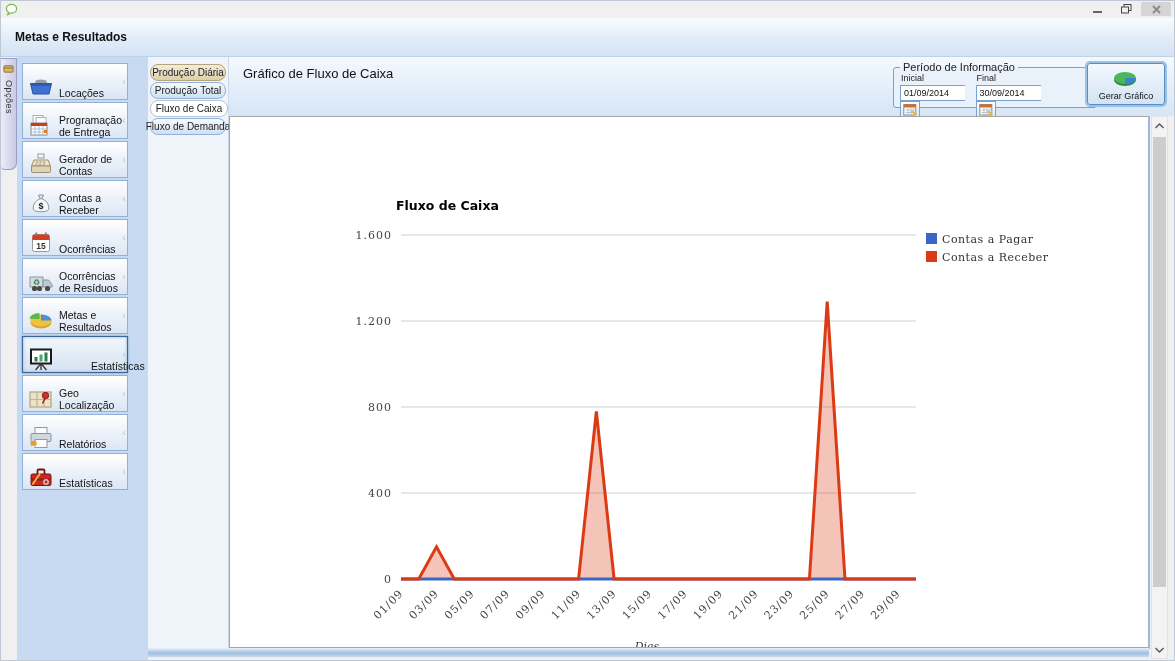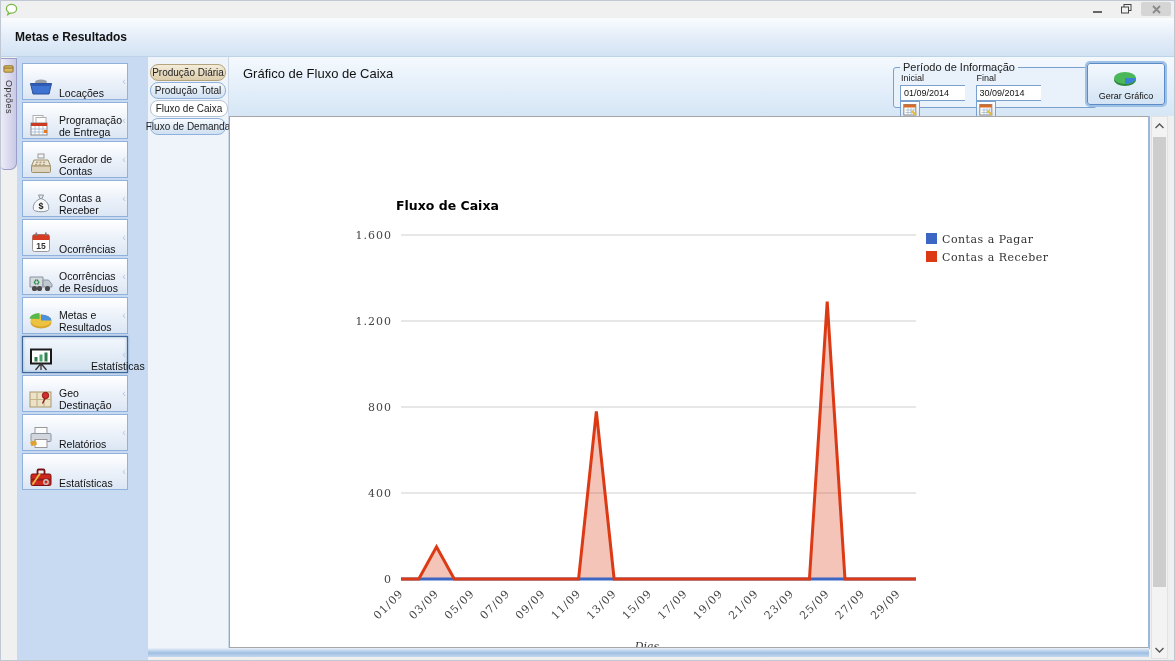--- a/index.html
+++ b/index.html
@@ -241,21 +241,21 @@
 
     <div class="side-btn">
       <span class="side-icon">
         <svg viewBox="0 0 26 24" width="30" height="24">
             <rect x="2" y="5" width="21" height="15" fill="#ece2c8" stroke="#a89868"></rect>
             <path d="M2 12.5 h21 M9 5 v15 M16 5 v15" stroke="#c6b488" stroke-width="1.2"></path>
             <circle cx="17.5" cy="8.5" r="3.2" fill="#d42e2e" stroke="#8a1a1a"></circle>
             <path d="M17 11.5 L14.5 16.5" stroke="#8a1a1a" stroke-width="1.4"></path>
           </svg>
       </span>
-      <span class="side-label">Geo Destinação</span>
+      <span class="side-label">Geo Localização</span>
       <span class="side-chev">‹</span>
     </div>
 
     <div class="side-btn">
       <span class="side-icon">
         <svg viewBox="0 0 26 24" width="30" height="24">
             <rect x="7" y="1.5" width="12" height="6" fill="#fcfcfc" stroke="#999"></rect>
             <rect x="3" y="7.5" width="20" height="8" rx="1" fill="#d2d7dd" stroke="#8a95a0"></rect>
             <rect x="7" y="13.5" width="12" height="8" fill="#fcfcfc" stroke="#999"></rect>
             <rect x="2.5" y="15" width="6" height="4.5" fill="#e2a030" transform="rotate(-18 5.5 17)"></rect>

